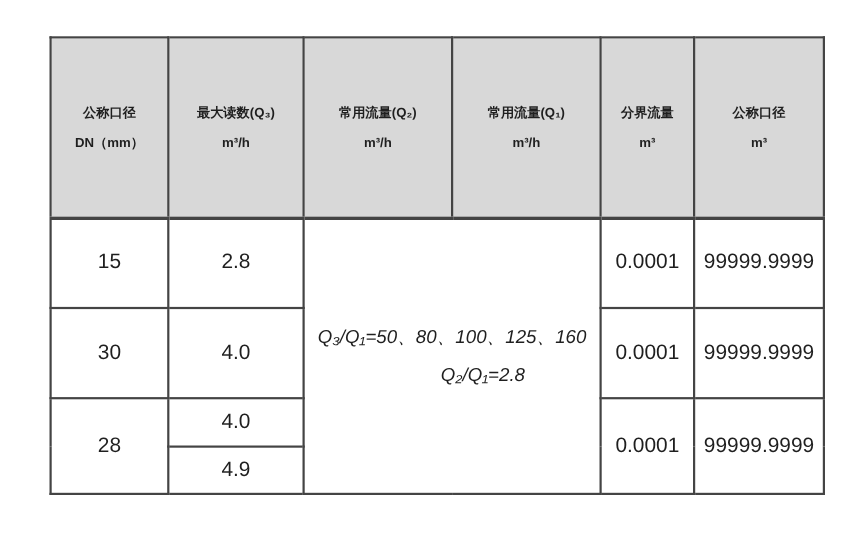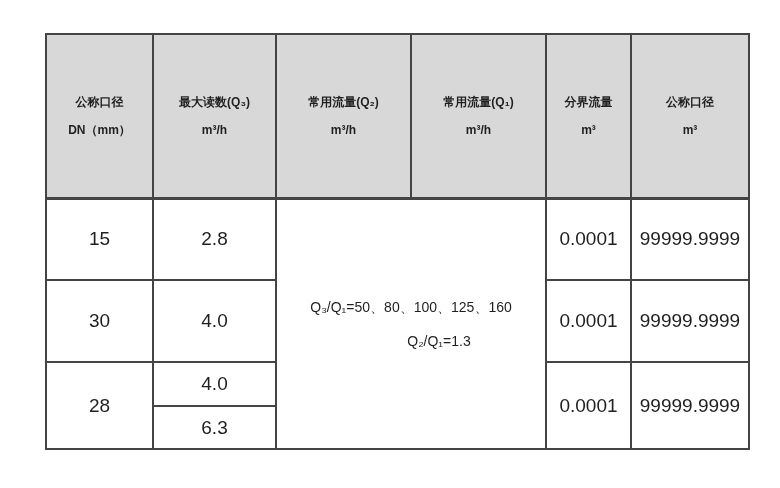--- a/index.html
+++ b/index.html
@@ -47,23 +47,24 @@
     font-size: 12px;
     border-bottom-width: 3px;
   }
   .hline { line-height: 28px; }
   .spec-table tbody { font-size: 19px; }
   tr.row-1 { height: 82px; }
   tr.row-2 { height: 82px; }
   tr.row-3a { height: 44px; }
   tr.row-3b { height: 43px; }
   td.cell-note {
-    font-size: 14px;
+    font-size: 17px;
     line-height: 34px;
     background: var(--page_bg);
+    font-style: italic;
   }
   .note-line1 { white-space: nowrap; }
   .note-line2 { transform: translateX(28px); }
 </style>
 </head>
 <body>
 
 <div class="page">
   <div class="table-wrap">
     <table class="spec-table">
@@ -102,36 +103,36 @@
             <div class="hline">m³</div>
           </th>
         </tr>
       </thead>
       <tbody>
         <tr class="row-1">
           <td>15</td>
           <td>2.8</td>
           <td class="cell-note" colspan="2" rowspan="4">
             <div class="note-line1">Q₃/Q₁=50、80、100、125、160</div>
-            <div class="note-line2">Q₂/Q₁=1.3</div>
+            <div class="note-line2">Q₂/Q₁=2.8</div>
           </td>
           <td>0.0001</td>
           <td>99999.9999</td>
         </tr>
         <tr class="row-2">
           <td>30</td>
           <td>4.0</td>
           <td>0.0001</td>
           <td>99999.9999</td>
         </tr>
         <tr class="row-3a">
           <td rowspan="2">28</td>
           <td>4.0</td>
           <td rowspan="2">0.0001</td>
           <td rowspan="2">99999.9999</td>
         </tr>
         <tr class="row-3b">
-          <td>6.3</td>
+          <td>4.9</td>
         </tr>
       </tbody>
     </table>
   </div>
 </div>
 
 </body></html>

